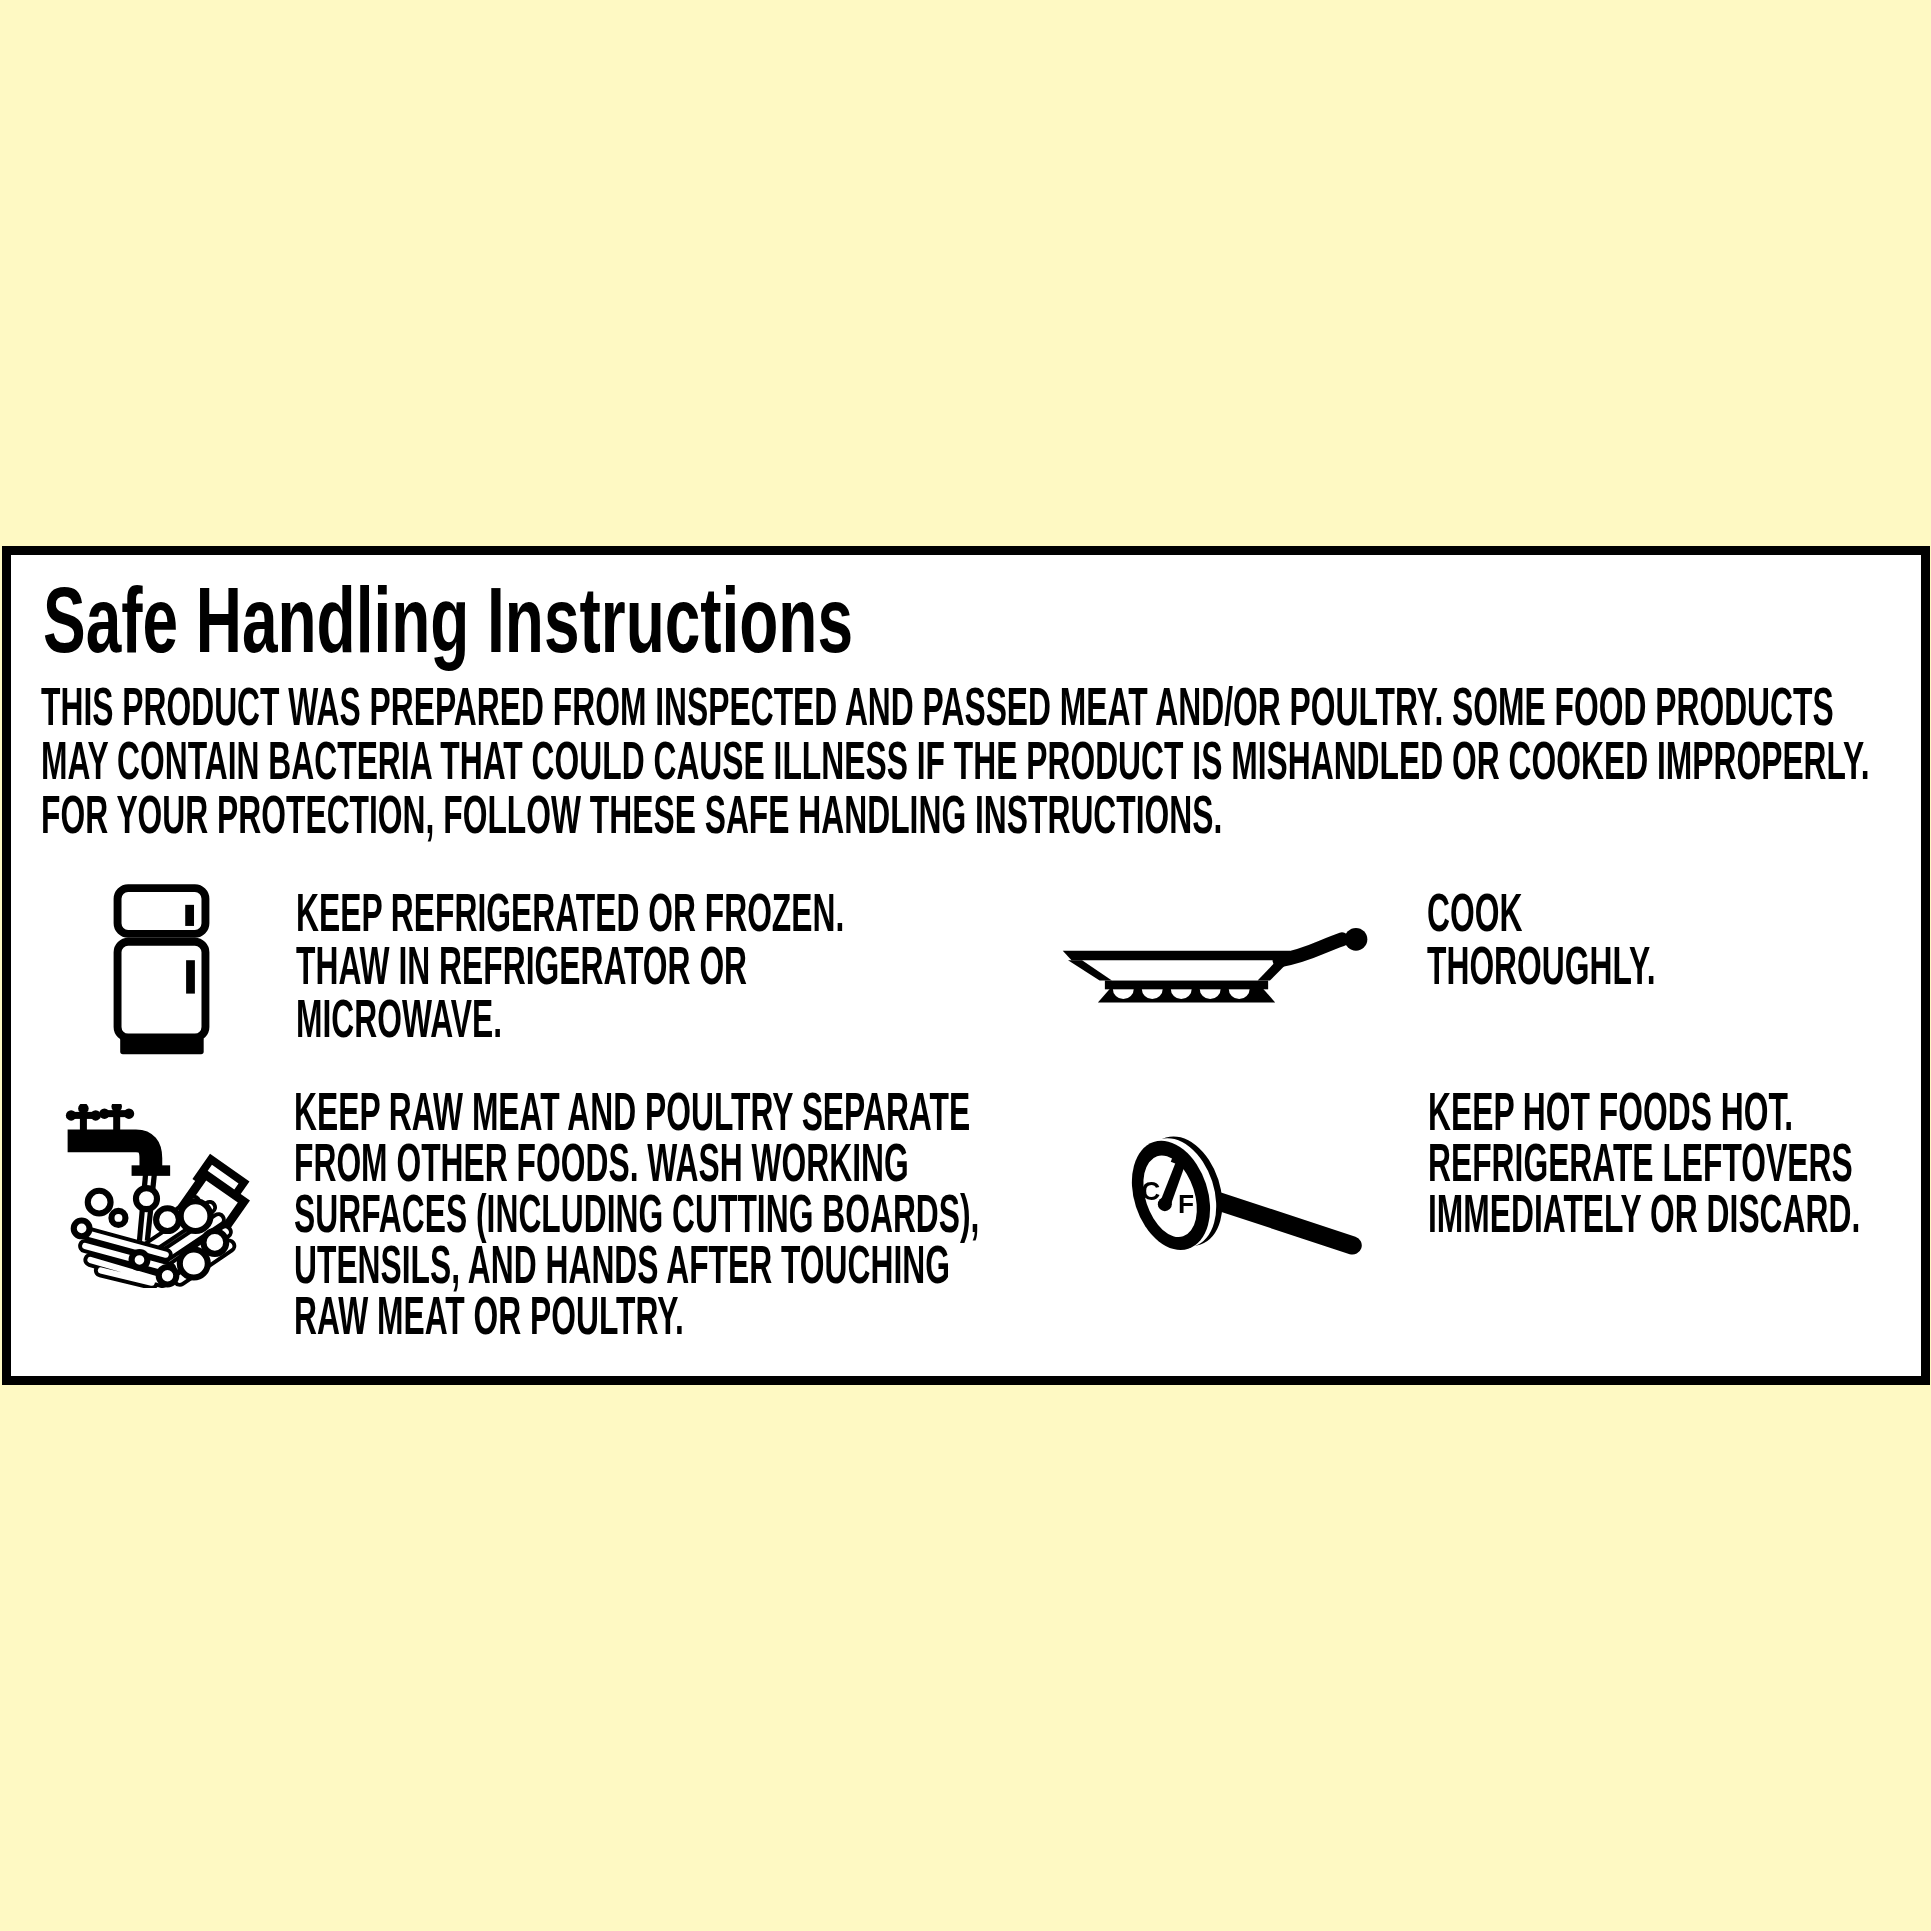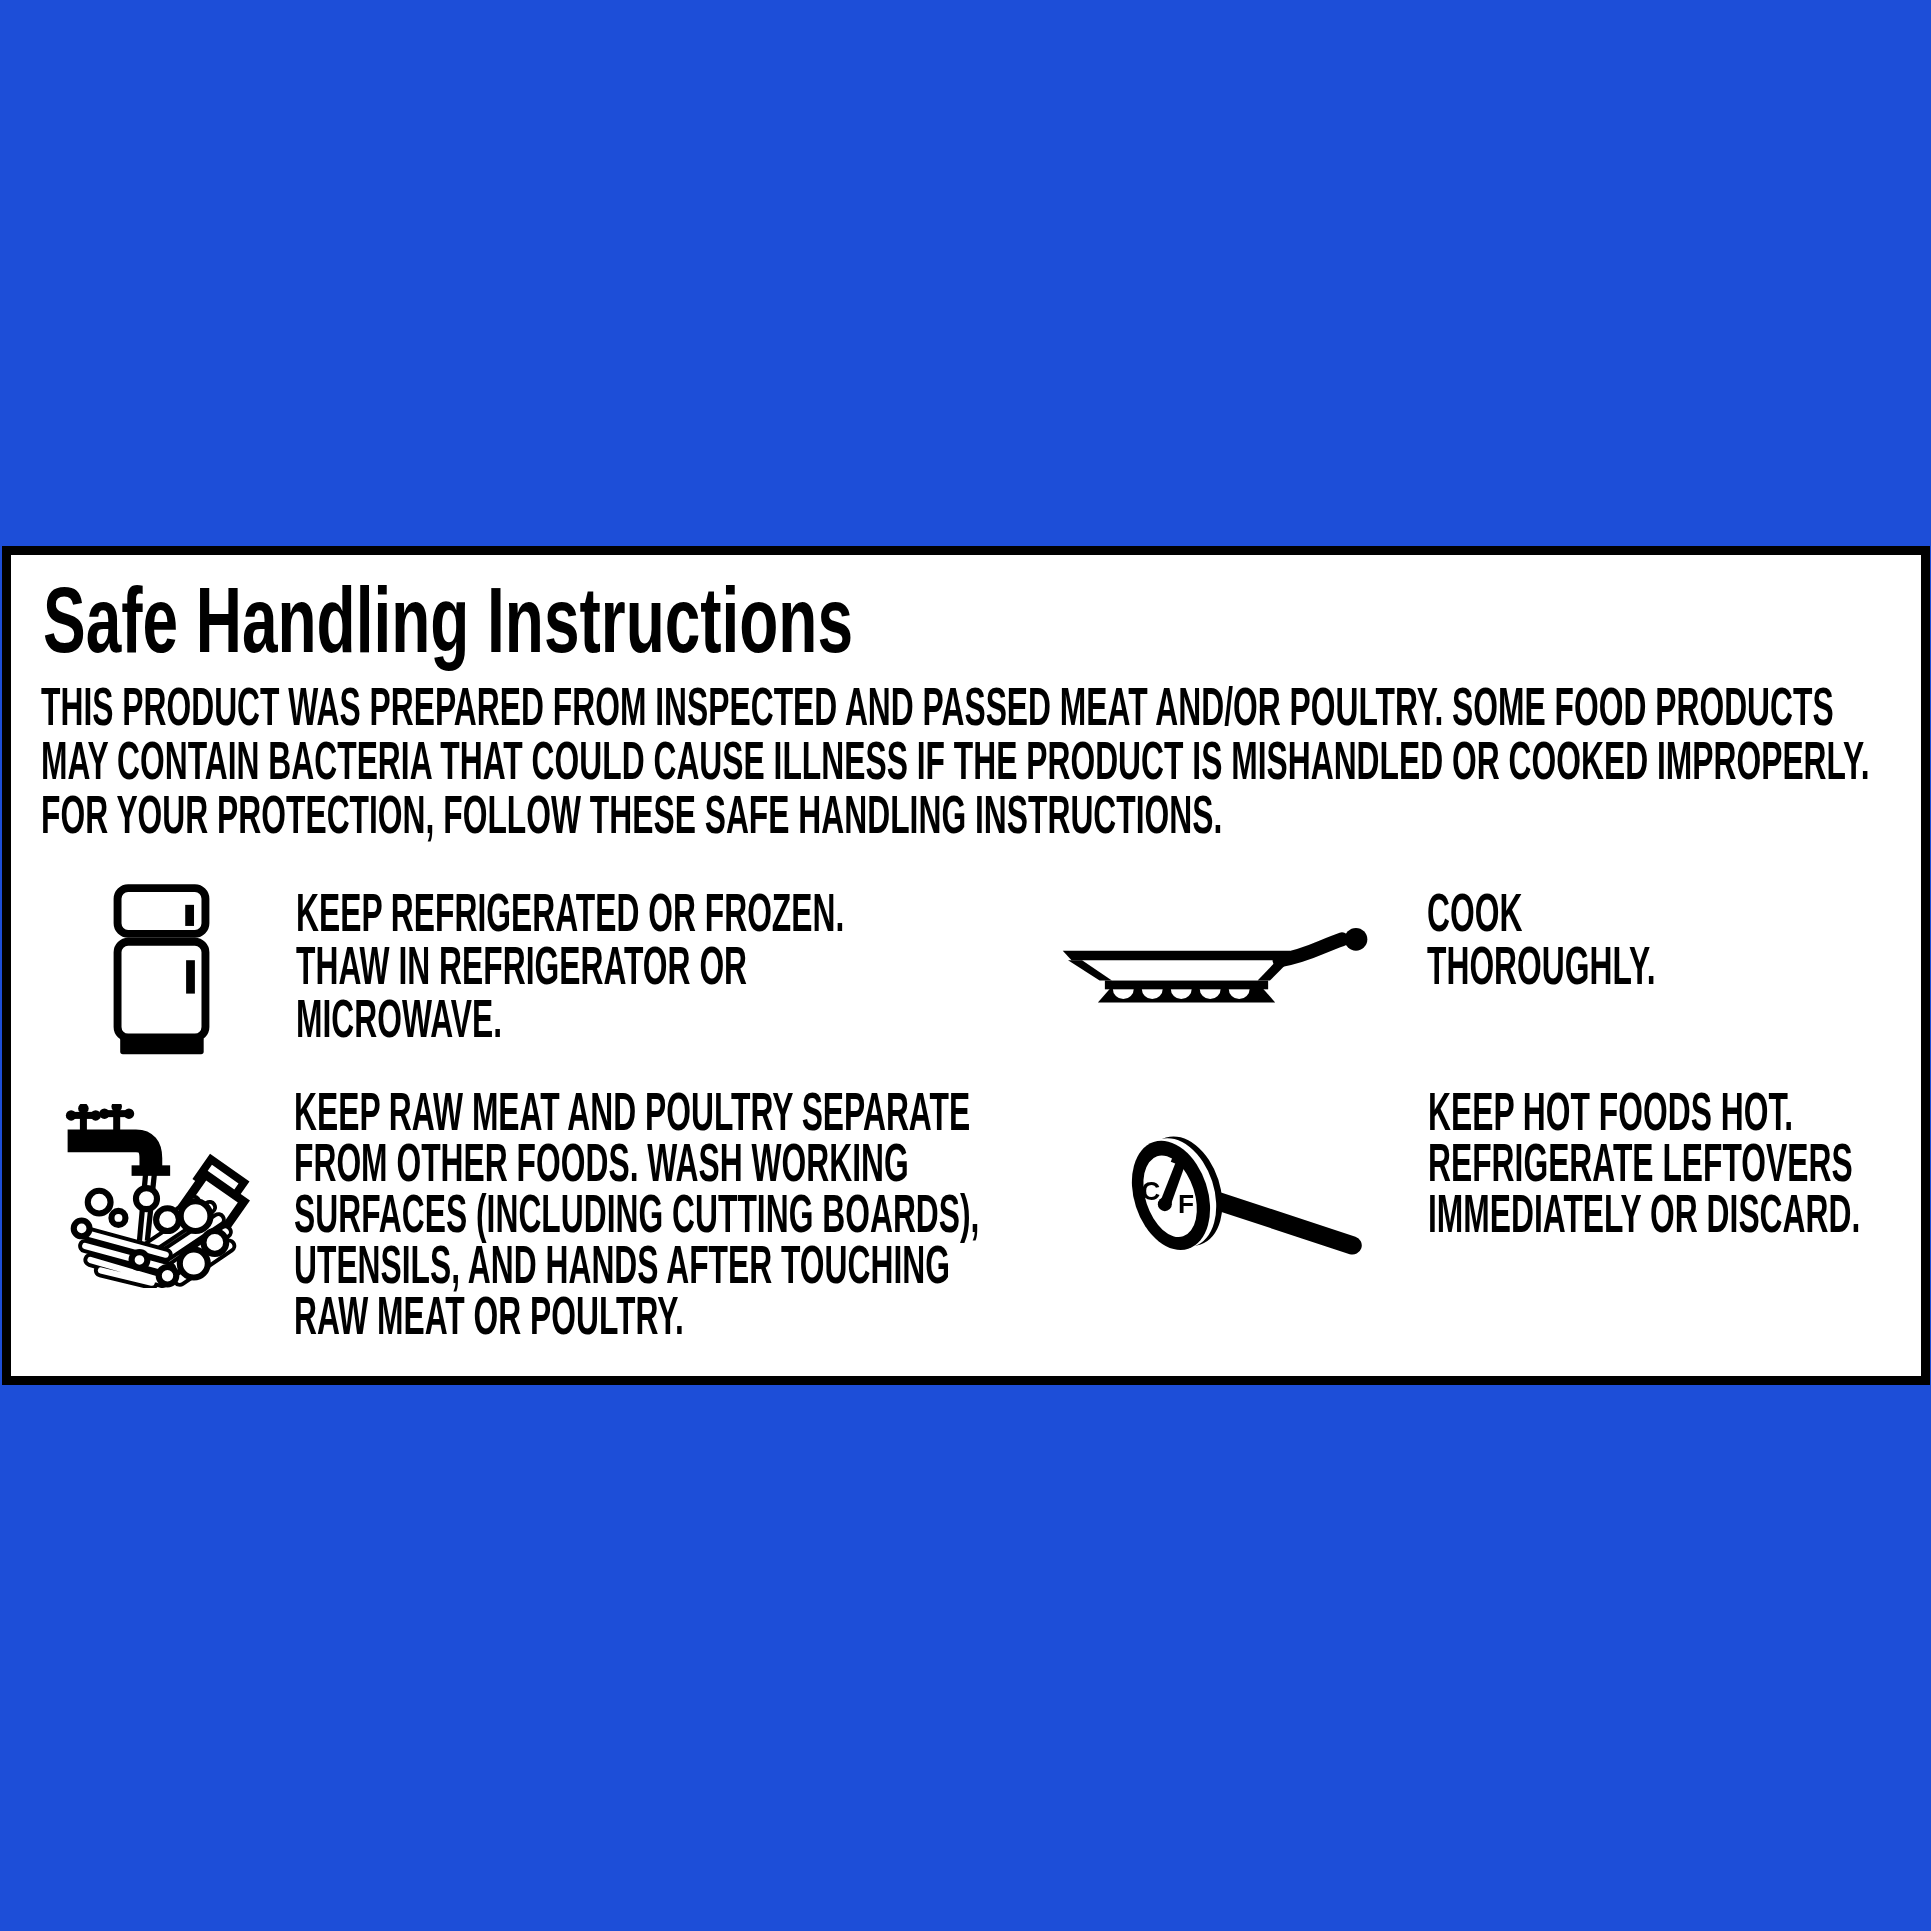--- a/index.html
+++ b/index.html
@@ -1,17 +1,17 @@
 <!DOCTYPE html>
 <html style="font-size:14px"><head>
 <meta charset="utf-8">
 <style>
   html, body { margin: 0; padding: 0; background: #ffffff; overflow: hidden; }
   .canvas {
-    position: relative; width: 1931px; height: 1931px; background: #1d4ed8;
+    position: relative; width: 1931px; height: 1931px; background: #fef9c3;
     font-family: "Liberation Sans", sans-serif; color: #000;
   }
   .label-box {
     position: absolute; left: 1.8px; top: 546px; width: 1928px; height: 839px;
     border: 9.7px solid #000000; box-sizing: border-box; background: #ffffff;
   }
   .txt {
     position: absolute; font-weight: bold; color: #000000;
     white-space: pre; transform-origin: 0 0;
   }

